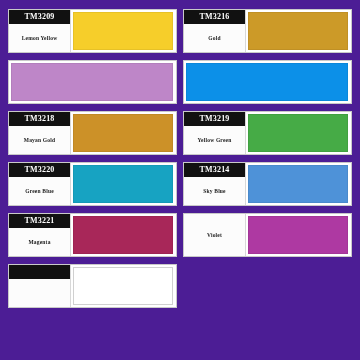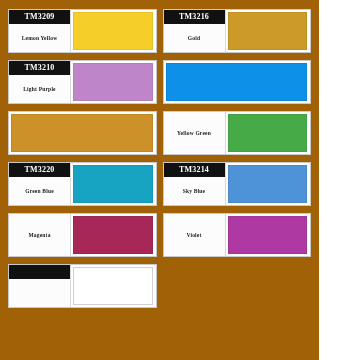--- a/index.html
+++ b/index.html
@@ -5,22 +5,22 @@
 <style>
   html,body{margin:0;padding:0;}
   body{
     width:360px;height:360px;
     background:#ffffff;
     font-family:"Liberation Serif", serif;
     overflow:hidden;
   }
   #sheet{
     position:relative;
-    width:319px;height:360px;
-    background:#a16207;
+    width:360px;height:360px;
+    background:#4c1d95;
     box-sizing:border-box;
   }
   .grid{
     display:grid;
     grid-template-columns:1fr 1fr;
     grid-auto-rows:50px;
     column-gap:6px;
     row-gap:1px;
     padding:6px 8px 0 8px;
     box-sizing:border-box;
@@ -111,40 +111,41 @@
       <div class="card">
         <div class="label-panel">
           <div class="code-bar">TM3216</div>
           <div class="name-area">Gold</div>
         </div>
         <div class="swatch-wrap">
           <div class="swatch" style="background: rgb(204, 154, 40);"></div>
         </div>
       </div>
       <div class="card">
-        <div class="label-panel">
-          <div class="code-bar">TM3210</div>
-          <div class="name-area">Light Purple</div>
-        </div>
         <div class="swatch-wrap">
           <div class="swatch" style="background: rgb(190, 134, 200);"></div>
         </div>
       </div>
       <div class="card">
         <div class="swatch-wrap">
           <div class="swatch" style="background: rgb(12, 144, 232);"></div>
         </div>
       </div>
       <div class="card">
+        <div class="label-panel">
+          <div class="code-bar">TM3218</div>
+          <div class="name-area">Mayan Gold</div>
+        </div>
         <div class="swatch-wrap">
           <div class="swatch" style="background: rgb(204, 145, 40);"></div>
         </div>
       </div>
       <div class="card">
         <div class="label-panel">
+          <div class="code-bar">TM3219</div>
           <div class="name-area">Yellow Green</div>
         </div>
         <div class="swatch-wrap">
           <div class="swatch" style="background: rgb(70, 171, 70);"></div>
         </div>
       </div>
       <div class="card">
         <div class="label-panel">
           <div class="code-bar">TM3220</div>
           <div class="name-area">Green Blue</div>
@@ -157,20 +158,21 @@
         <div class="label-panel">
           <div class="code-bar">TM3214</div>
           <div class="name-area">Sky Blue</div>
         </div>
         <div class="swatch-wrap">
           <div class="swatch" style="background: rgb(78, 146, 216);"></div>
         </div>
       </div>
       <div class="card">
         <div class="label-panel">
+          <div class="code-bar">TM3221</div>
           <div class="name-area">Magenta</div>
         </div>
         <div class="swatch-wrap">
           <div class="swatch" style="background: rgb(168, 39, 89);"></div>
         </div>
       </div>
       <div class="card">
         <div class="label-panel">
           <div class="name-area">Violet</div>
         </div>

